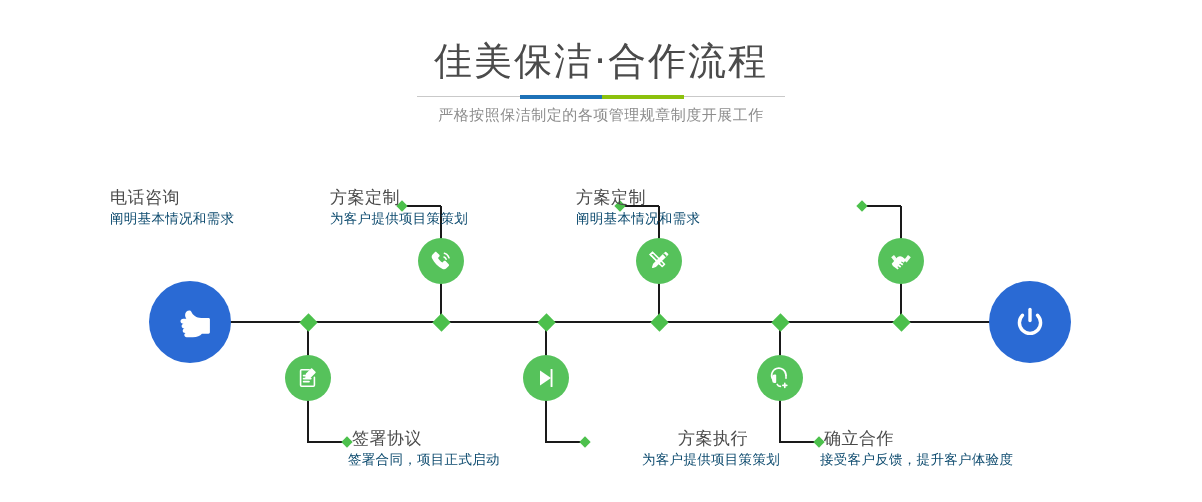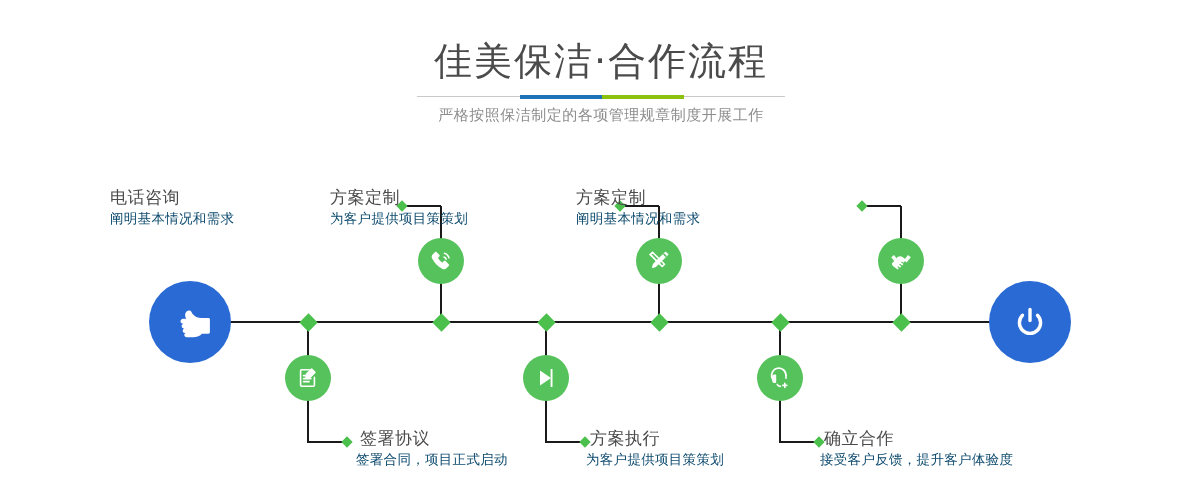--- a/index.html
+++ b/index.html
@@ -181,38 +181,38 @@
     <span>
       <svg width="26" height="26" viewBox="0 0 26 26">
         <g fill="none" stroke="#ffffff" stroke-width="1.6" stroke-linejoin="round" stroke-linecap="round">
           <path d="M19.4 12.2v8.0a1 1 0 0 1-1 1H6.6a1 1 0 0 1-1-1V5.8a1 1 0 0 1 1-1h7.6"></path>
           <path d="M8.6 10.6h6.2M8.6 13.6h7.2M8.6 16.6h5.4" stroke-width="1.7"></path>
           <path d="m16.6 4.1 3.3 3.3-5.0 5.0-3.9.6.6-3.9z" fill="#ffffff" stroke="#ffffff"></path>
         </g>
       </svg>
     </span>
   </div>
-  <div class="label bottom" style="left:356px;top:427px;width:250px;">
+  <div class="label bottom" style="left:348px;top:427px;width:250px;">
     <div class="t">签署协议</div>
     <div class="d">签署合同，项目正式启动</div>
   </div>
 
   <div class="diamond" style="left:540px;top:316px;"></div>
   <div class="vline" style="left:545px;top:326px;height:116px;"></div>
   <div class="hline" style="left:545px;top:441px;width:39px;"></div>
   <div class="lbl-dot" style="left:581px;top:438px;"></div>
   <div class="node-circle" style="left:523px;top:355px;">
     <span>
       <svg width="26" height="26" viewBox="0 0 26 26">
         <path fill="#ffffff" d="M7.0 5.4v15.2l11.0-7.6z"></path>
         <rect fill="#ffffff" x="17.6" y="4.0" width="1.9" height="18.0" rx=".6"></rect>
       </svg>
     </span>
   </div>
-  <div class="label bottom" style="left:586px;top:427px;width:250px;">
+  <div class="label bottom" style="left:586px;top:427px;width:250px;text-align:center;">
     <div class="t">方案执行</div>
     <div class="d">为客户提供项目策策划</div>
   </div>
 
   <div class="diamond" style="left:774px;top:316px;"></div>
   <div class="vline" style="left:779px;top:326px;height:116px;"></div>
   <div class="hline" style="left:779px;top:441px;width:39px;"></div>
   <div class="lbl-dot" style="left:815px;top:438px;"></div>
   <div class="node-circle" style="left:757px;top:355px;">
     <span>

